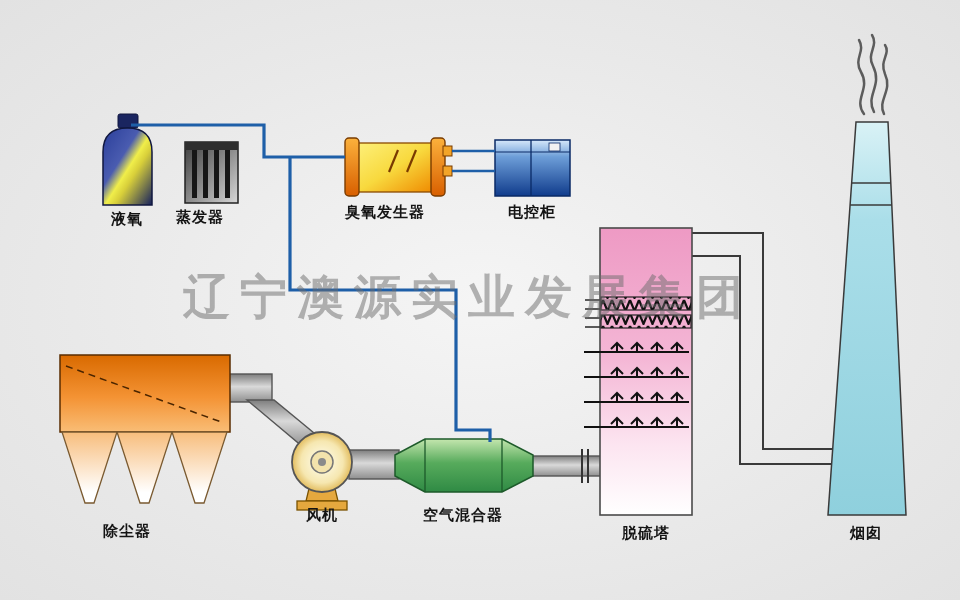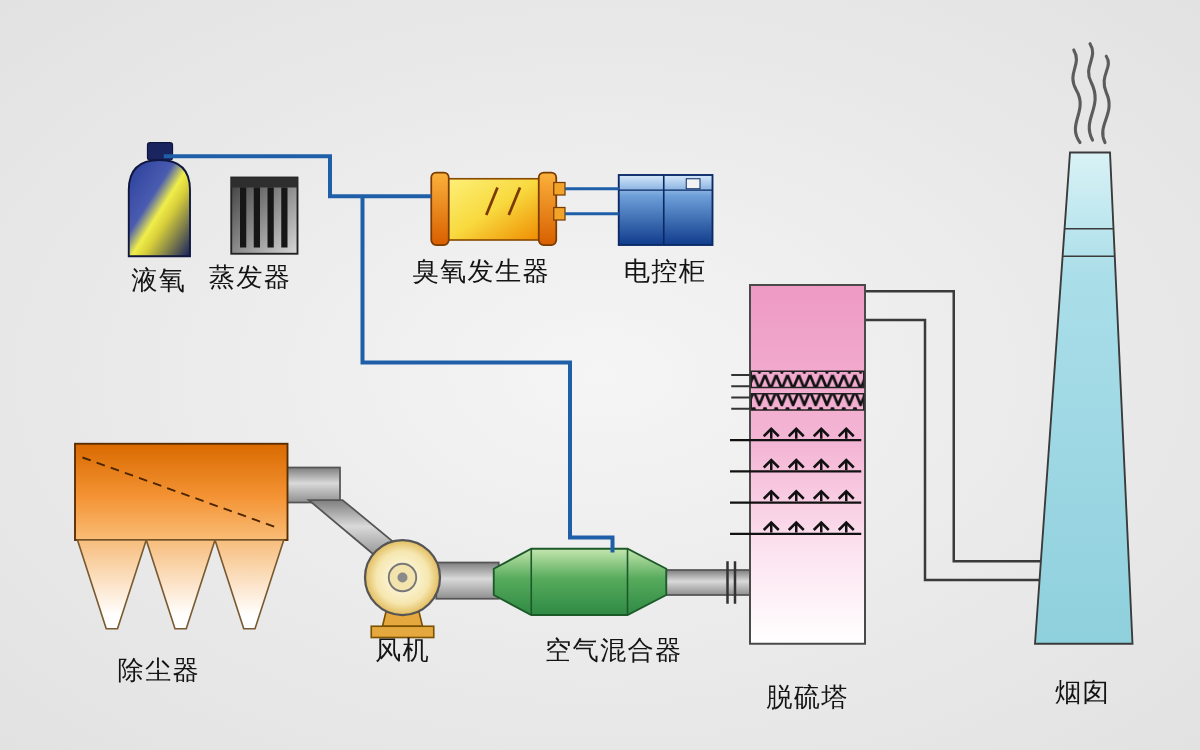--- a/index.html
+++ b/index.html
@@ -4,21 +4,21 @@
 <style>
   html,body{margin:0;padding:0;}
   body{font-family:"Liberation Sans",sans-serif;}
   #stage{
     position:relative;width:960px;height:600px;overflow:hidden;
     background:radial-gradient(ellipse at center,#f5f5f5 0%,#e9e9e9 60%,#e2e2e2 100%);
   }
   #diagram{position:absolute;left:0;top:0;}
   .label{
     position:absolute;
-    font-size:21px;font-weight:400;color:#141414;
+    font-size:15px;font-weight:700;color:#141414;
     transform:translateX(-50%);
     white-space:nowrap;letter-spacing:1px;
   }
   .watermark{
     position:absolute;left:468px;top:266px;
     transform:translateX(-50%);
     font-size:47px;font-weight:700;letter-spacing:10px;
     color:rgba(108,108,108,0.5);
     white-space:nowrap;pointer-events:none;
   }
@@ -215,24 +215,25 @@
     </g>
 
     <g fill="none" stroke="#1e5fa8" stroke-width="3.2">
       <path d="M131,125 H264 V157 H345"></path>
       <path d="M290,157 V290 H456 V430 H490 V442"></path>
       <path d="M452,151 H495" stroke-width="2.4"></path>
       <path d="M452,171 H495" stroke-width="2.4"></path>
     </g>
   </svg>
 
+  <div class="watermark">辽宁澳源实业发展集团</div>
 
   <div class="label" style="left:127px;top:210px;">液氧</div>
   <div class="label" style="left:200px;top:208px;">蒸发器</div>
   <div class="label" style="left:385px;top:203px;">臭氧发生器</div>
   <div class="label" style="left:532px;top:203px;text-align:center;">电控柜</div>
   <div class="label" style="left:127px;top:522px;">除尘器</div>
   <div class="label" style="left:322px;top:506px;">风机</div>
-  <div class="label" style="left:491px;top:506px;">空气混合器</div>
-  <div class="label" style="left:646px;top:524px;margin-top:20px;">脱硫塔</div>
-  <div class="label" style="left:866px;top:540px;">烟囱</div>
+  <div class="label" style="left:463px;top:506px;">空气混合器</div>
+  <div class="label" style="left:646px;top:524px;">脱硫塔</div>
+  <div class="label" style="left:866px;top:524px;">烟囱</div>
 
 </div>
 
 </body></html>

